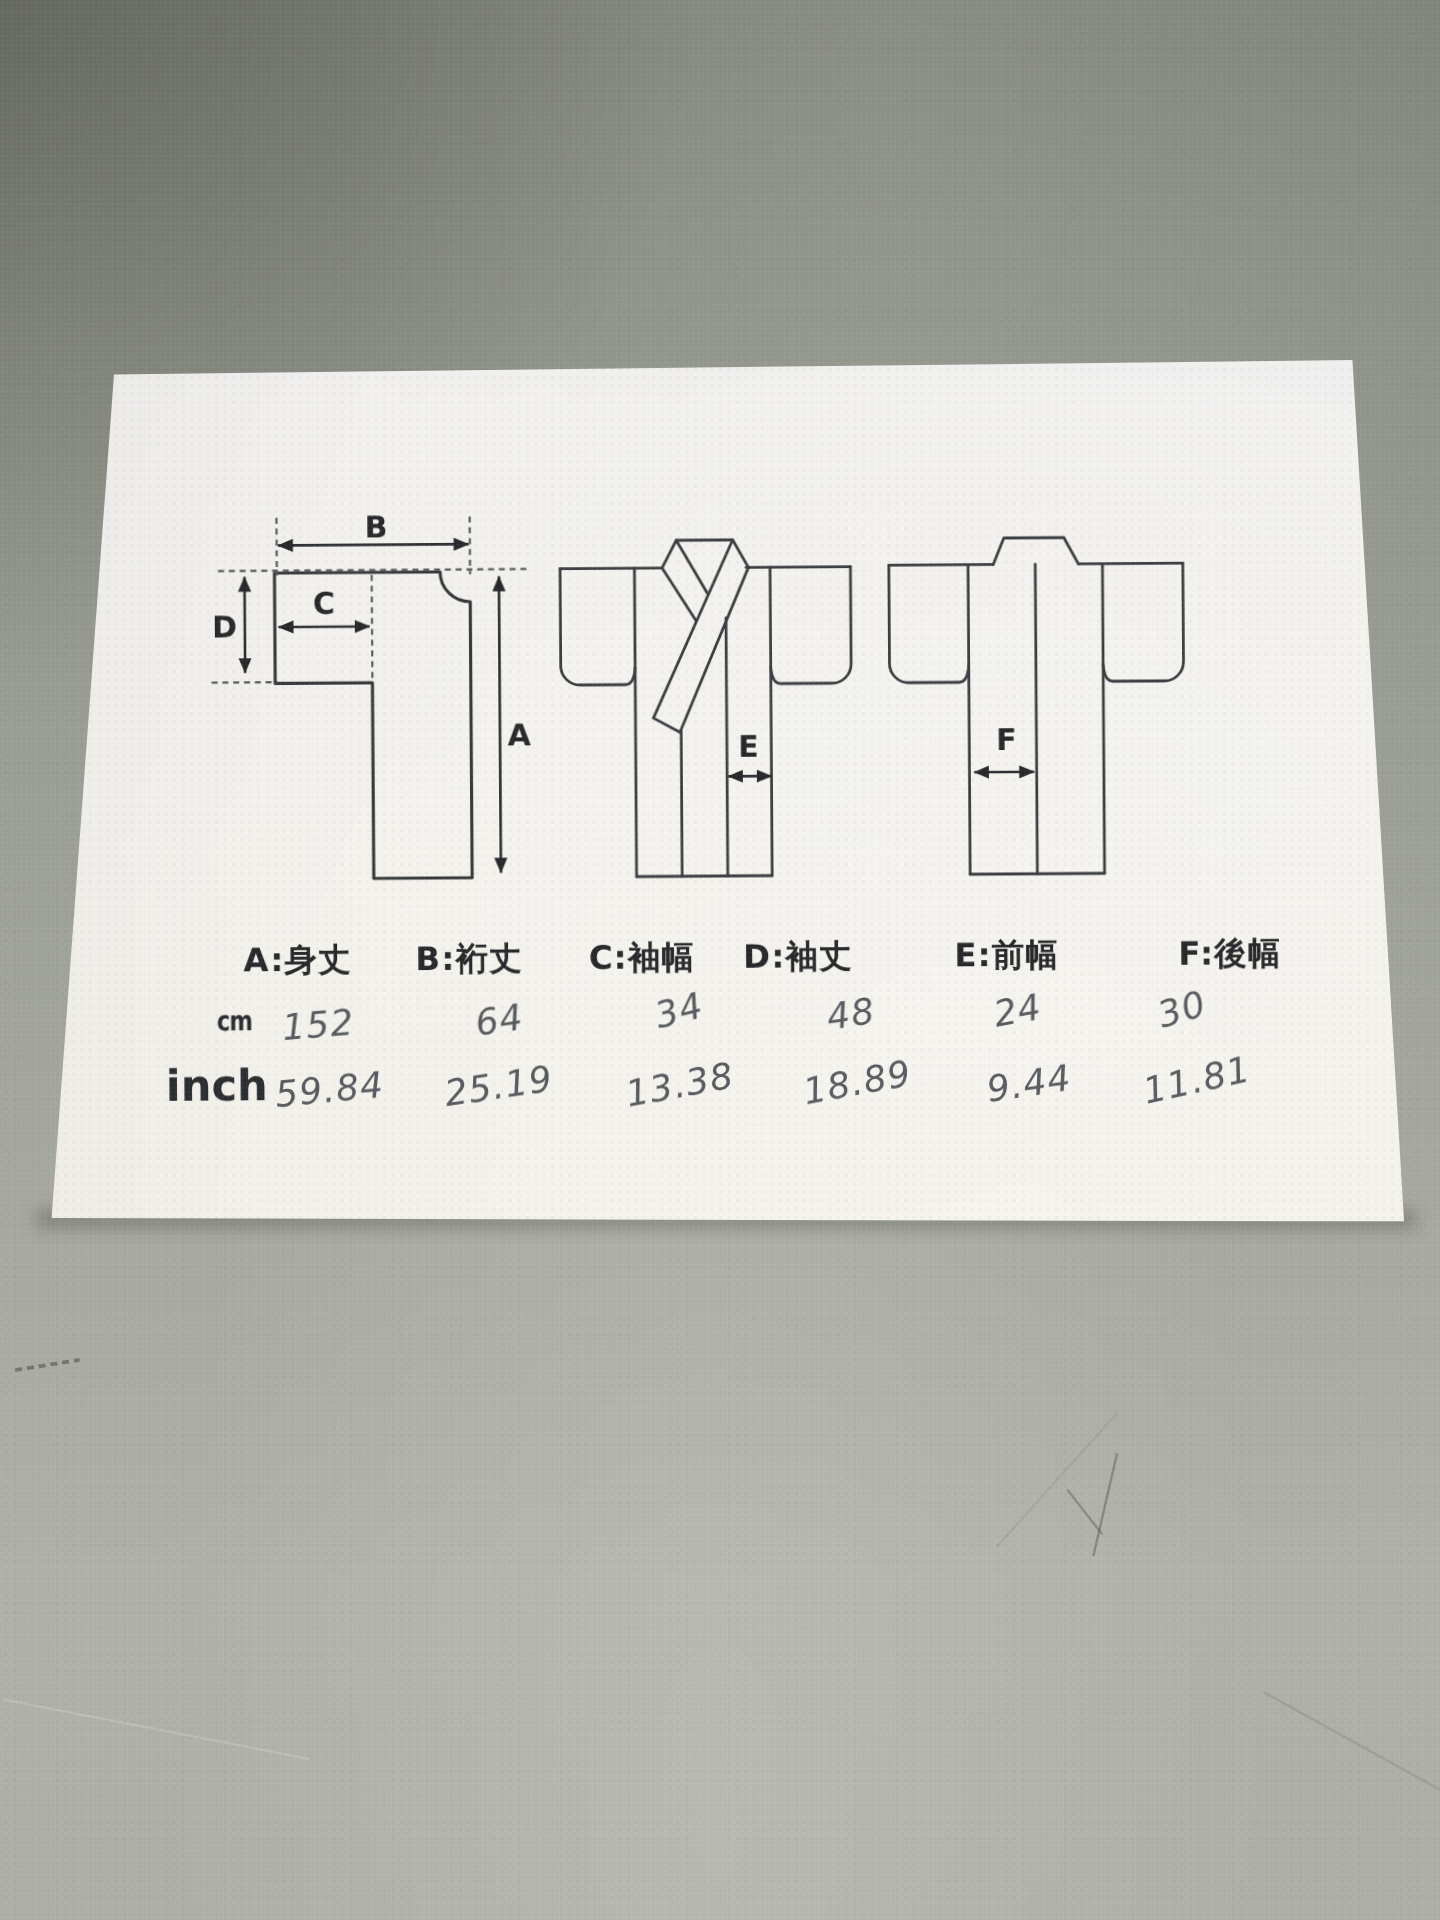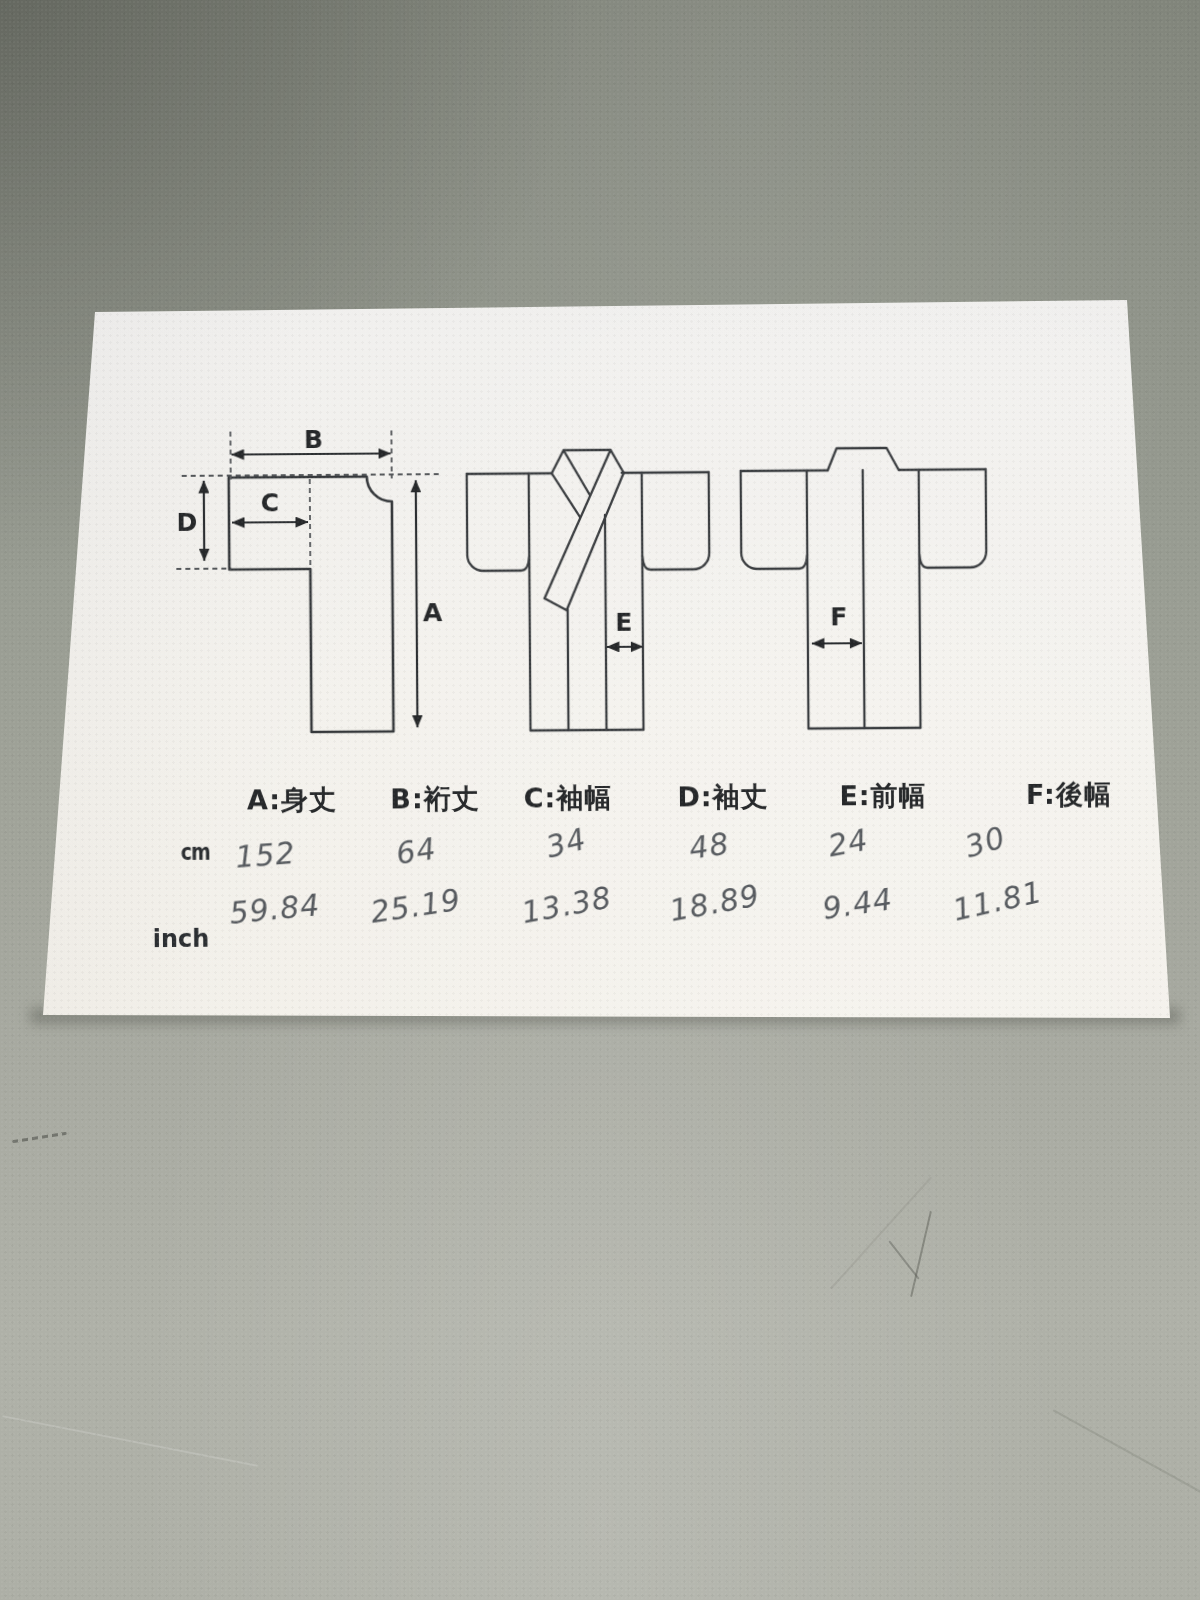--- a/index.html
+++ b/index.html
@@ -24,24 +24,24 @@
     background:linear-gradient(183deg,#ebebec 0%,#f1f0ee 22%,#f3f1ec 45%,#f2efe8 70%,#edeadf 100%);}
   .paper-shade{left:0;top:0;width:1200px;height:1600px;
     clip-path:polygon(95px 312px,1127px 300px,1170px 1018px,43px 1015px);
     background:
       linear-gradient(100deg, rgba(100,100,115,0.06), transparent 25%),
       radial-gradient(ellipse at 70% 72%, rgba(255,255,252,0.28), transparent 62%),
       linear-gradient(to bottom, rgba(150,150,170,0.06), transparent 22%, transparent 78%, rgba(150,140,105,0.07));}
   #sheet-content{left:0;top:0;width:1200px;height:1600px;
     transform:rotate(-0.4deg);transform-origin:600px 660px;filter:blur(0.3px);}
   .legend-item{top:780px;font-size:27px;font-weight:bold;color:#26282a;
-    white-space:nowrap;transform:translateX(-50%);letter-spacing:1px;margin-left:44px;}
+    white-space:nowrap;transform:translateX(-50%);letter-spacing:1px;}
   .unit-label{font-weight:bold;color:#2b2e31;white-space:nowrap;transform:translateX(-50%);}
   #cm-label{font-size:23px;letter-spacing:-1px;transform:translateX(-50%) scaleX(0.82);}
-  #inch-label{font-size:24px;margin-top:40px;}
+  #inch-label{font-size:36px;}
   .hw{font-size:30px;font-style:italic;color:#41464c;white-space:nowrap;
     letter-spacing:1px;opacity:.88;}
   svg text{font-family:"DejaVu Sans",sans-serif;font-size:25px;font-weight:bold;fill:#26282a;}
   .shape{fill:none;stroke:#35383b;stroke-width:2.6;stroke-linejoin:round;stroke-linecap:round;}
   .thin{fill:none;stroke:#3a3d40;stroke-width:2.3;stroke-linejoin:round;stroke-linecap:round;}
   .dash{fill:none;stroke:#54575a;stroke-width:1.8;stroke-dasharray:5 4;}
   .arrow{fill:none;stroke:#2b2e31;stroke-width:2.2;}
 </style>
 </head>
 <body>
@@ -116,22 +116,22 @@
         <path class="thin" d="M829,472 L838,450 H888 L900,472"></path>
         <path class="thin" d="M742,472 V554 A16,16 0 0 0 758,570 H800 Q807,570 808,556"></path>
         <path class="thin" d="M987,472 V554 A16,16 0 0 1 971,570 H928 Q921,570 920,556"></path>
         <path class="arrow" marker-start="url(#ah)" marker-end="url(#ah)" d="M812,645 L862,645"></path>
         <text x="839" y="627" text-anchor="middle">F</text>
       </g>
     </svg>
 
     <span class="abs legend-item" style="left:247px">A:身丈</span>
     <span class="abs legend-item" style="left:390px">B:裄丈</span>
-    <span class="abs legend-item" style="left:523px">C:袖幅</span>
-    <span class="abs legend-item" style="left:678px">D:袖丈</span>
+    <span class="abs legend-item" style="left:534px">C:袖幅</span>
+    <span class="abs legend-item" style="left:664px">D:袖丈</span>
     <span class="abs legend-item" style="left:838px">E:前幅</span>
     <span class="abs legend-item" style="left:1024px">F:後幅</span>
 
     <span class="abs unit-label" id="cm-label" style="left:194px;top:836px">cm</span>
     <span class="abs hw" style="left:264px;top:835px;transform:translateX(-50%) rotate(-4deg)">152</span>
     <span class="abs hw" style="left:415px;top:832px;transform:translateX(-50%) rotate(-8deg)">64</span>
     <span class="abs hw" style="left:565px;top:825px;transform:translateX(-50%) rotate(-14deg)">34</span>
     <span class="abs hw" style="left:708px;top:829px;transform:translateX(-50%) rotate(-8deg)">48</span>
     <span class="abs hw" style="left:847px;top:827px;transform:translateX(-50%) rotate(-10deg)">24</span>
     <span class="abs hw" style="left:984px;top:827px;transform:translateX(-50%) rotate(-16deg)">30</span>

